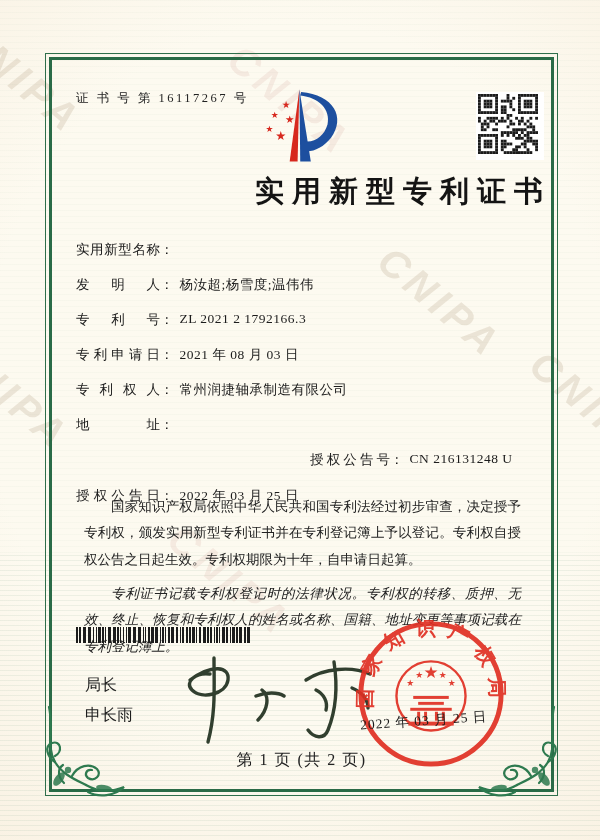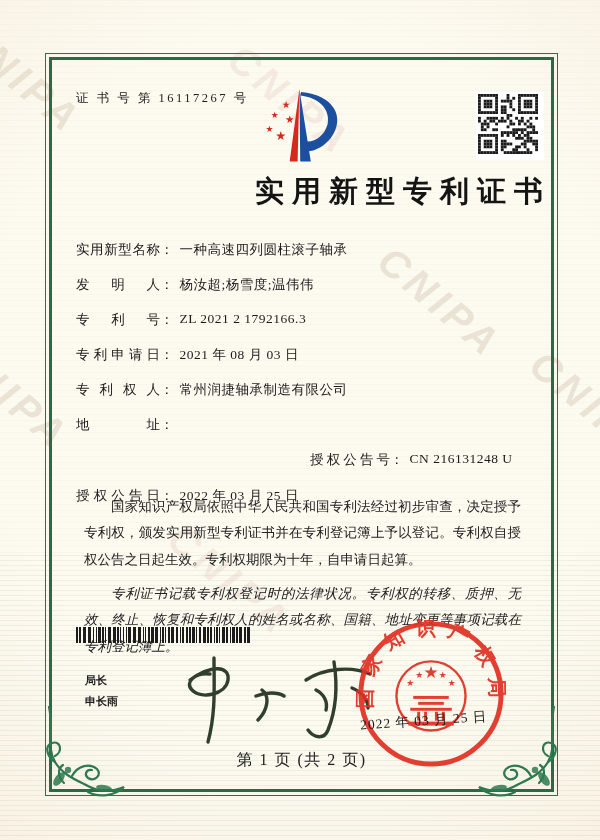--- a/index.html
+++ b/index.html
@@ -31,21 +31,21 @@
   .flabel{display:inline-block;width:84px;text-align:justify;text-align-last:justify;flex:none;}
   .fcolon{flex:none;margin-right:6px;}
   .fvalue{letter-spacing:.5px;}
   .fpair{display:flex;width:234px;flex:none;margin-top:36px;}
   .frow2 .flabel2{display:inline-block;width:80px;text-align:justify;text-align-last:justify;flex:none;}
   .paras{position:absolute;left:24px;top:426px;width:453px;font-size:13.5px;
          line-height:1.95;text-align:justify;color:#222;}
   .paras p{margin:8px;text-indent:2em;}
   .paras p.slant{font-style:italic;}
   .barcode{position:absolute;left:24px;top:567px;width:178px;height:16px;}
-  .director{position:absolute;left:33px;top:610px;font-size:11px;font-weight:bold;color:#1d1d1d;line-height:1.9;}
+  .director{position:absolute;left:33px;top:610px;font-size:16px;font-weight:normal;color:#1d1d1d;line-height:1.9;}
   .signature{position:absolute;left:104px;top:586px;width:238px;height:112px;}
   .seal{position:absolute;left:300px;top:553px;width:158px;height:158px;}
   .seal svg{position:absolute;inset:0;opacity:.92;}
   .seal-date{position:absolute;left:8px;top:98px;width:160px;font-size:13.5px;color:#1a1a1a;
              letter-spacing:1px;transform:rotate(-4deg);white-space:nowrap;}
   .page-number{position:absolute;left:0;right:0;bottom:18px;text-align:center;
                font-size:16px;letter-spacing:1.5px;color:#222;}
   .footer-note{position:absolute;left:0;right:0;top:799px;text-align:center;z-index:2;
                font-size:11.5px;letter-spacing:3px;color:#333;}
 </style>
@@ -337,21 +337,20 @@
           </g>
         </svg>
     </div>
 
     <div class="title">实用新型专利证书</div>
 
     <div class="fields">
       <div class="frow">
         <span class="flabel">实用新型名称</span>
           <span class="fcolon">：</span>
-        <span class="fvalue">一种高速四列圆柱滚子轴承</span>
       </div>
       <div class="frow">
         <span class="flabel">发明人</span>
           <span class="fcolon">：</span>
         <span class="fvalue">杨汝超;杨雪度;温伟伟</span>
       </div>
       <div class="frow">
         <span class="flabel">专利号</span>
           <span class="fcolon">：</span>
         <span class="fvalue">ZL 2021 2 1792166.3</span>

